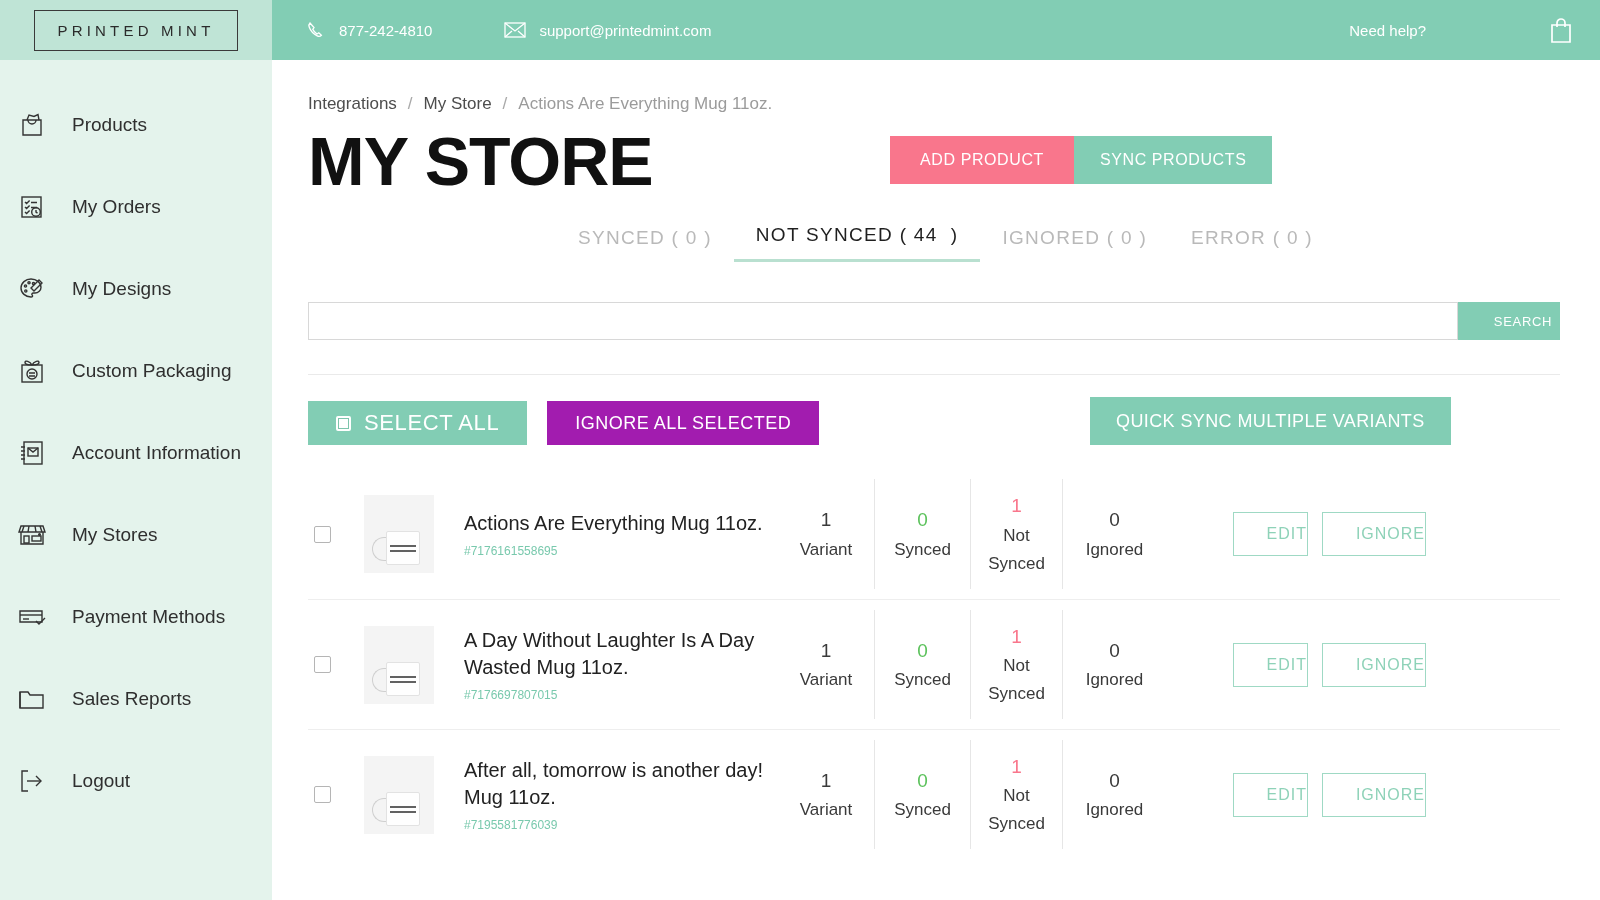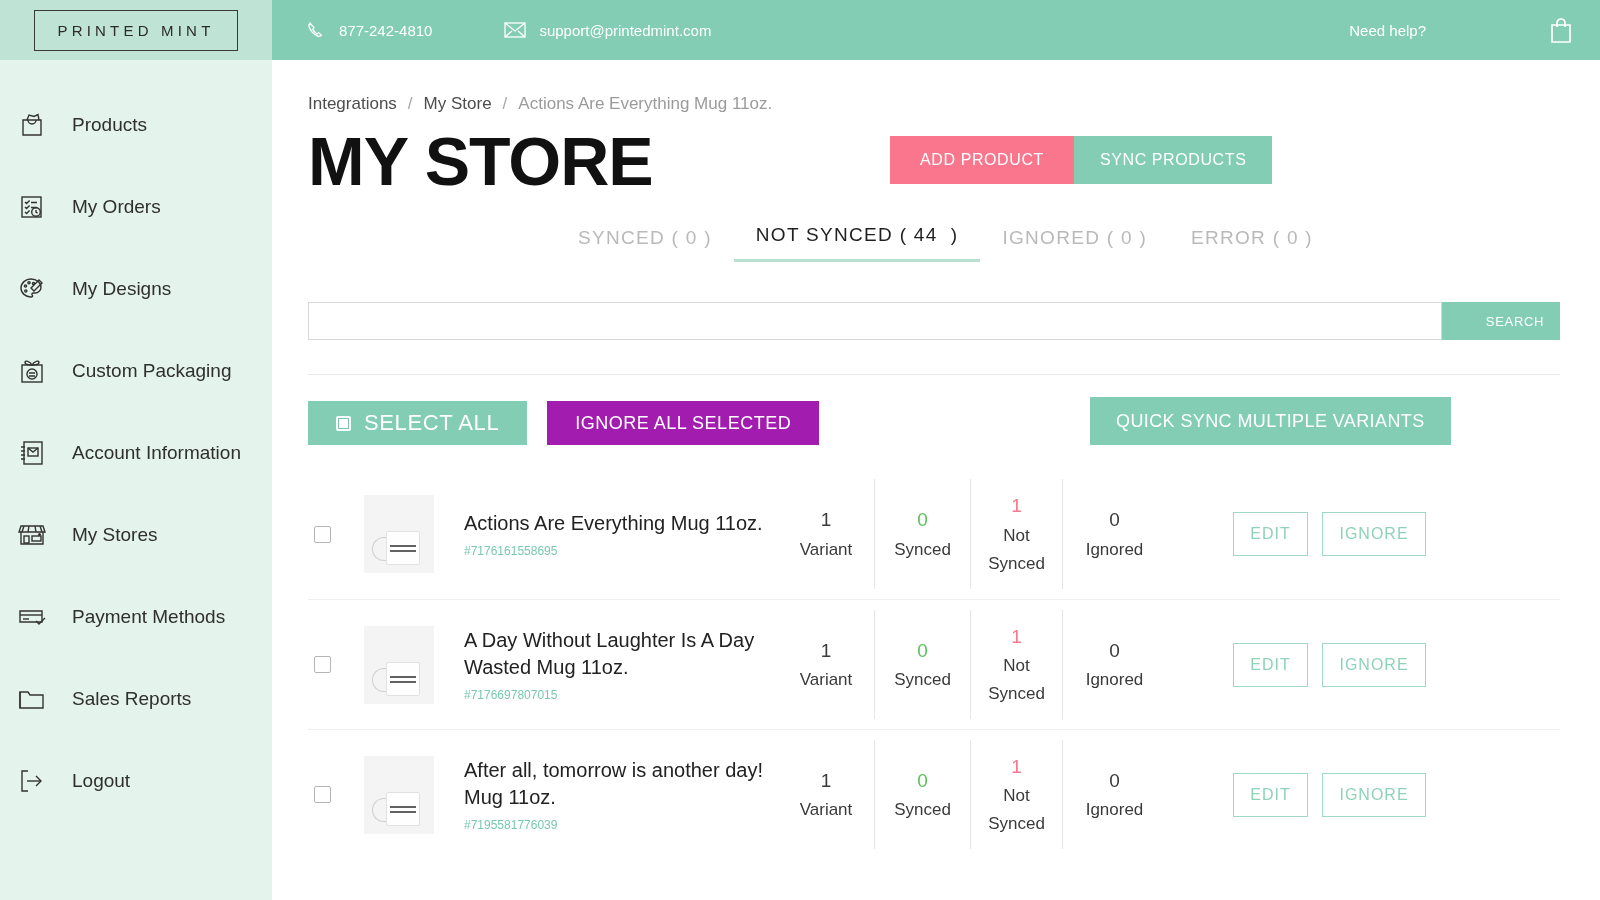--- a/index.html
+++ b/index.html
@@ -96,21 +96,21 @@
   .tab.active { color: #1f1f1f; border-bottom: 3px solid #b9e0d0; }
 
   
   .search-row { display: flex; margin-top: 40px; height: 38px; }
   .search-input {
     flex: 1 1 auto; border: 1px solid #d8d8d8; background: #fff;
     font-size: 15px; padding: 0 12px; outline: none;
     font-family: "Liberation Sans", sans-serif; color: #333;
   }
   .search-btn {
-    width: 118px; background: #82cdb4; color: #fff; border: none;
+    width: 102px; background: #82cdb4; color: #fff; border: none;
     font-size: 13px; letter-spacing: 0.7px; cursor: pointer;
     font-family: "Liberation Sans", sans-serif;
     padding-left: 28px;
   }
   .hr { border: none; border-top: 1px solid #eaeaea; margin-top: 34px; }
 
   
   .action-row {
     display: flex; align-items: center; margin-top: 24px;
     position: relative; height: 48px;
@@ -193,21 +193,21 @@
   .num-green { color: #5cc25c; }
   .num-pink { color: #f9768c; }
 
   .cell-actions {
     flex: 1 1 auto; display: flex; justify-content: flex-end;
     padding-right: 134px; gap: 14px;
   }
   .obtn {
     border: 1px solid #9fd9c4; color: #8ed2b8; background: #fff;
     width: 75px; height: 44px; font-size: 16px; letter-spacing: 1px;
-    cursor: pointer; font-family: "Liberation Sans", sans-serif;
+    cursor: pointer; font-family: "Liberation Sans", sans-serif; text-align: right;
   }
   .obtn.wide { width: 104px; }
   svg { display: block; }
 </style>
 </head>
 <body>
 
 <div class="page">
 
   <aside class="sidebar">

